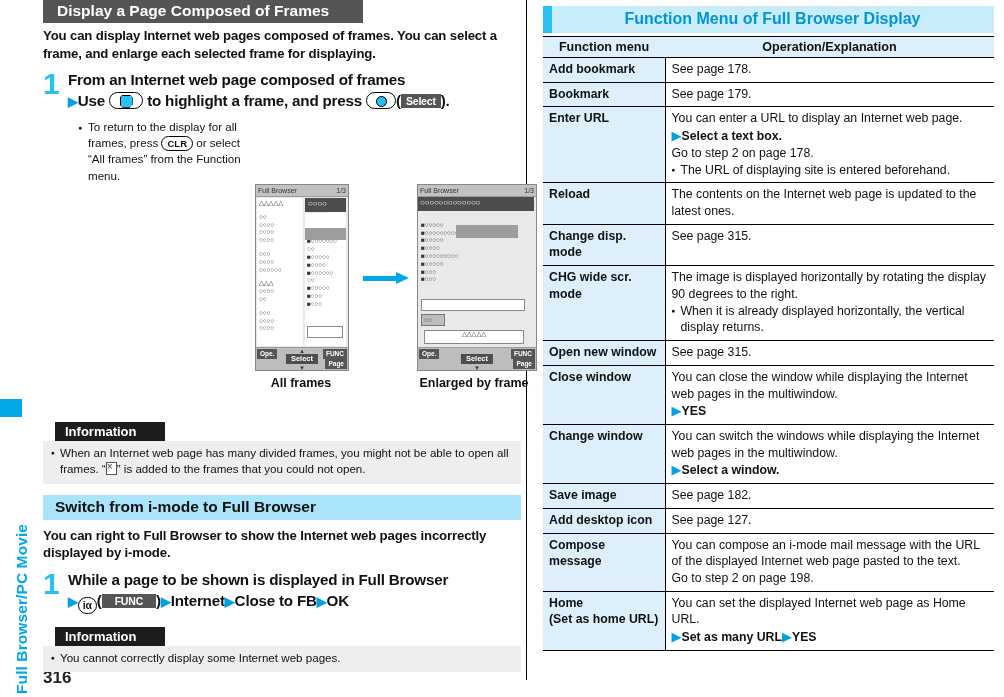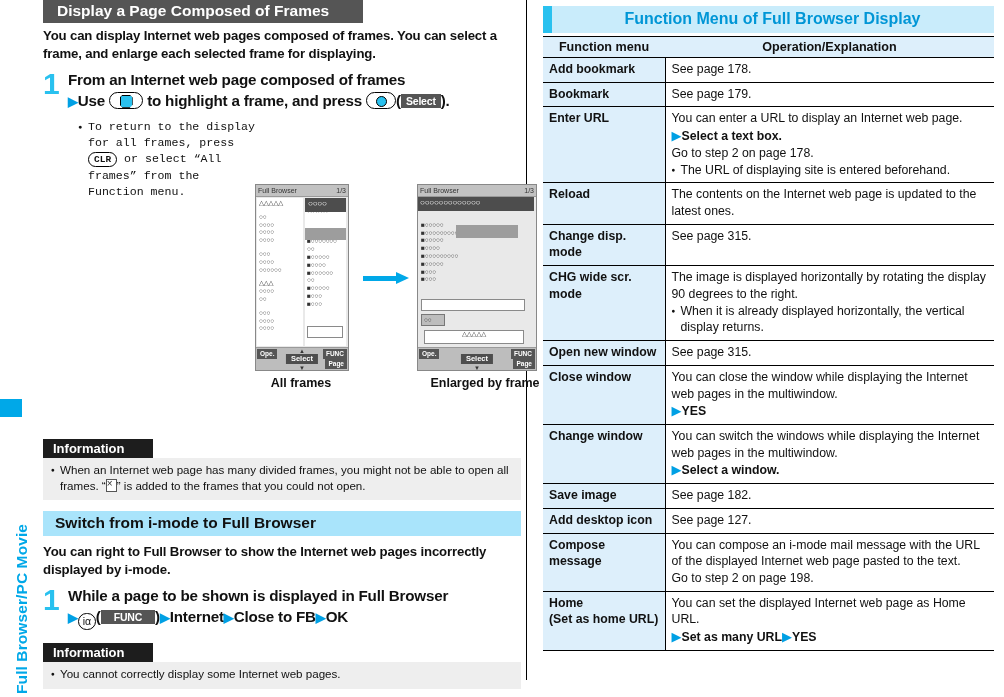--- a/index.html
+++ b/index.html
@@ -65,31 +65,31 @@
     display:block;width:9px;height:9px;background:#29c1ef;margin:3px auto 0;
     border:1.5px solid #000;border-radius:50%;
   }
   .key-clr{
     display:inline-block;border:1.4px solid #000;border-radius:8px;
     padding:0 5px;font-size:9.5px;font-weight:bold;line-height:13px;
     vertical-align:0px;background:#fff;
   }
   .key-ialpha{
     display:inline-block;border:1.6px solid #000;border-radius:9px;
-    padding:0 4px;font-size:10.5px;font-weight:normal;line-height:15px;
+    padding:0 4px;font-size:10.5px;font-weight:bold;line-height:15px;
     vertical-align:-3px;background:#fff;
   }
   .softlabel{
     display:inline-block;background:#555;color:#fff;font-size:10.5px;
     font-weight:bold;padding:1px 5px;vertical-align:1px;line-height:12px;
   }
   .softlabel.wide{padding:1px 13px;}
 
   .bullets{margin:8px 0 0 10px;width:180px;}
-  .bul{font-size:11.6px;line-height:1.42;position:relative;padding-left:10px;font-family:Liberation Mono, monospace;}
+  .bul{font-size:11.6px;line-height:1.42;position:relative;padding-left:10px;}
   .bul:before{content:"\25CF";position:absolute;left:0;top:0;font-size:7px;line-height:17px;}
 
   
   .phones{position:absolute;left:212px;top:113px;width:310px;height:215px;}
   .phone{position:absolute;top:0;background:#cfcfcf;border:1px solid #888;}
   .phone.p1{left:0;width:92px;height:185px;}
   .phone.p2{left:162px;width:118px;height:185px;}
   .pbar{
     height:11px;background:#c2c2c2;border-bottom:1px solid #9a9a9a;
     font-size:7px;color:#333;display:flex;align-items:center;
@@ -128,27 +128,27 @@
   .arrow .shaft{position:absolute;left:0;top:4px;width:34px;height:5px;background:#00a8e8;}
   .arrow .head{
     position:absolute;left:33px;top:0;width:0;height:0;
     border-top:6px solid transparent;border-bottom:6px solid transparent;
     border-left:13px solid #00a8e8;
   }
   .caption{
     position:absolute;top:192px;font-size:12.5px;color:#111;text-align:center;font-weight:bold;
   }
   .caption.c1{left:-6px;width:104px;}
-  .caption.c2{left:159px;width:142px;}
+  .caption.c2{left:148px;width:142px;}
 
   
   .info-wrap{margin-top:6px;}
   .info-head{
     background:#1d1d1d;color:#fff;font-weight:bold;font-size:13px;
-    display:inline-block;padding:2px 28px 2px 10px;
+    display:inline-block;padding:2px 28px 2px 10px;margin-left:12px;
   }
   .info-body{
     background:#eeeeee;padding:4px 8px 7px 8px;font-size:11.6px;line-height:1.36;
   }
   .info-body .b{position:relative;padding-left:9px;}
   .info-body .b:before{content:"\25CF";position:absolute;left:0;top:0;font-size:6.5px;line-height:16px;}
   .nopen-icon{
     display:inline-block;width:9px;height:11px;border:1px solid #555;
     position:relative;vertical-align:-2px;background:#fff;
   }

